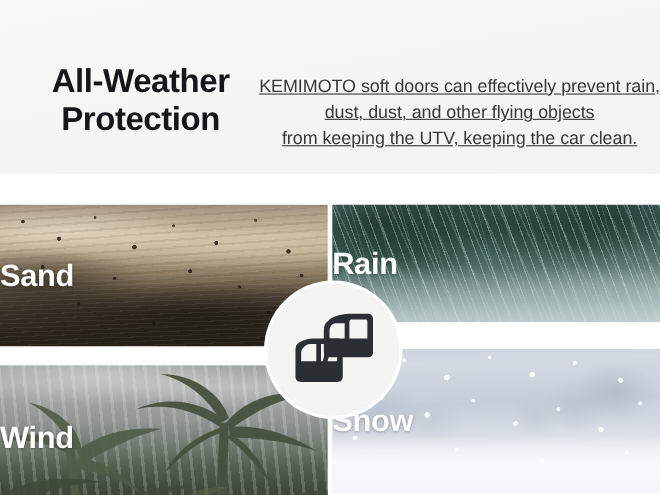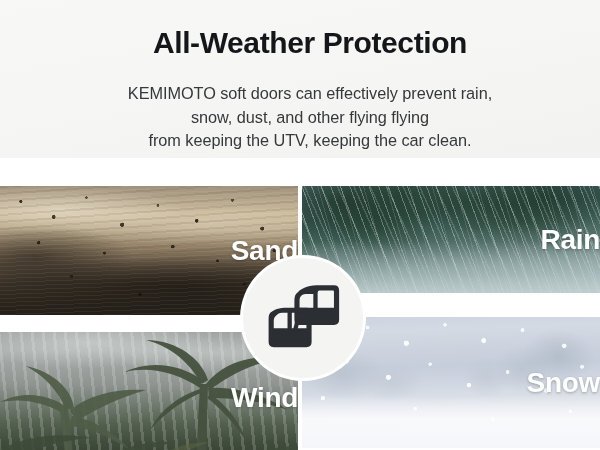--- a/index.html
+++ b/index.html
@@ -7,43 +7,43 @@
     width:600px;height:450px;overflow:hidden;
     font-family:"Liberation Sans","DejaVu Sans",sans-serif;
     background:#ffffff;
   }
   #page{position:relative;width:600px;height:450px;overflow:hidden;}
 
   
   .header{
     position:absolute;left:0;top:0;width:600px;height:158px;
     background:linear-gradient(170deg,#f8f8f7 0%,#f5f5f3 55%,#f2f2f0 100%);
-    display:flex;flex-direction:column;align-items:center;
+    display:flex;align-items:center;
     box-sizing:border-box;padding-top:26px;padding-left:20px;
   }
   .title{
     font-size:30px;line-height:34px;font-weight:800;letter-spacing:-0.4px;
     color:#15161a;text-align:center;margin:0;
   }
   .subtitle{
     margin:0;padding-top:22px;
     font-size:16.3px;line-height:23.5px;font-weight:400;
     color:#36383b;text-align:center;letter-spacing:-0.05px;
   }
-  .subtitle .ln{display:block;white-space:nowrap;}
+  .subtitle .ln{display:block;white-space:nowrap;text-decoration:underline;}
 
   
   .grid{
     position:absolute;left:0;top:186px;width:600px;height:264px;
     background:#ffffff;
   }
   .cell{position:absolute;overflow:hidden;}
   .cell .label{
     position:absolute;left:0;right:0;top:50%;transform:translateY(-50%);
-    text-align:right;color:#ffffff;font-size:28px;font-weight:800;
+    text-align:left;color:#ffffff;font-size:28px;font-weight:800;
     letter-spacing:-0.3px;line-height:30px;
     text-shadow:0 1px 3px rgba(0,0,0,0.28);
     z-index:6;
   }
   .cell .tex{position:absolute;inset:0;}
 
   
   .cell-sand{left:0;  top:0;   width:298px;height:129px;}
   .cell-rain{left:302px;top:0; width:298px;height:107px;}
   .cell-wind{left:0;  top:146px;width:298px;height:131px;}
@@ -191,21 +191,21 @@
 </style>
 </head>
 <body>
 
 <div id="page">
 
   <div class="header">
     <h1 class="title">All-Weather Protection</h1>
     <p class="subtitle">
       <span class="ln">KEMIMOTO soft doors can effectively prevent rain,</span>
-      <span class="ln">snow, dust, and other flying flying</span>
+      <span class="ln">dust, dust, and other flying objects</span>
       <span class="ln">from keeping the UTV, keeping the car clean.</span>
     </p>
   </div>
 
   <div class="grid">
 
     <div class="cell cell-sand">
       <div class="tex sand-base"></div>
       <div class="tex sand-blur"></div>
       <div class="tex sand-streak"></div>

